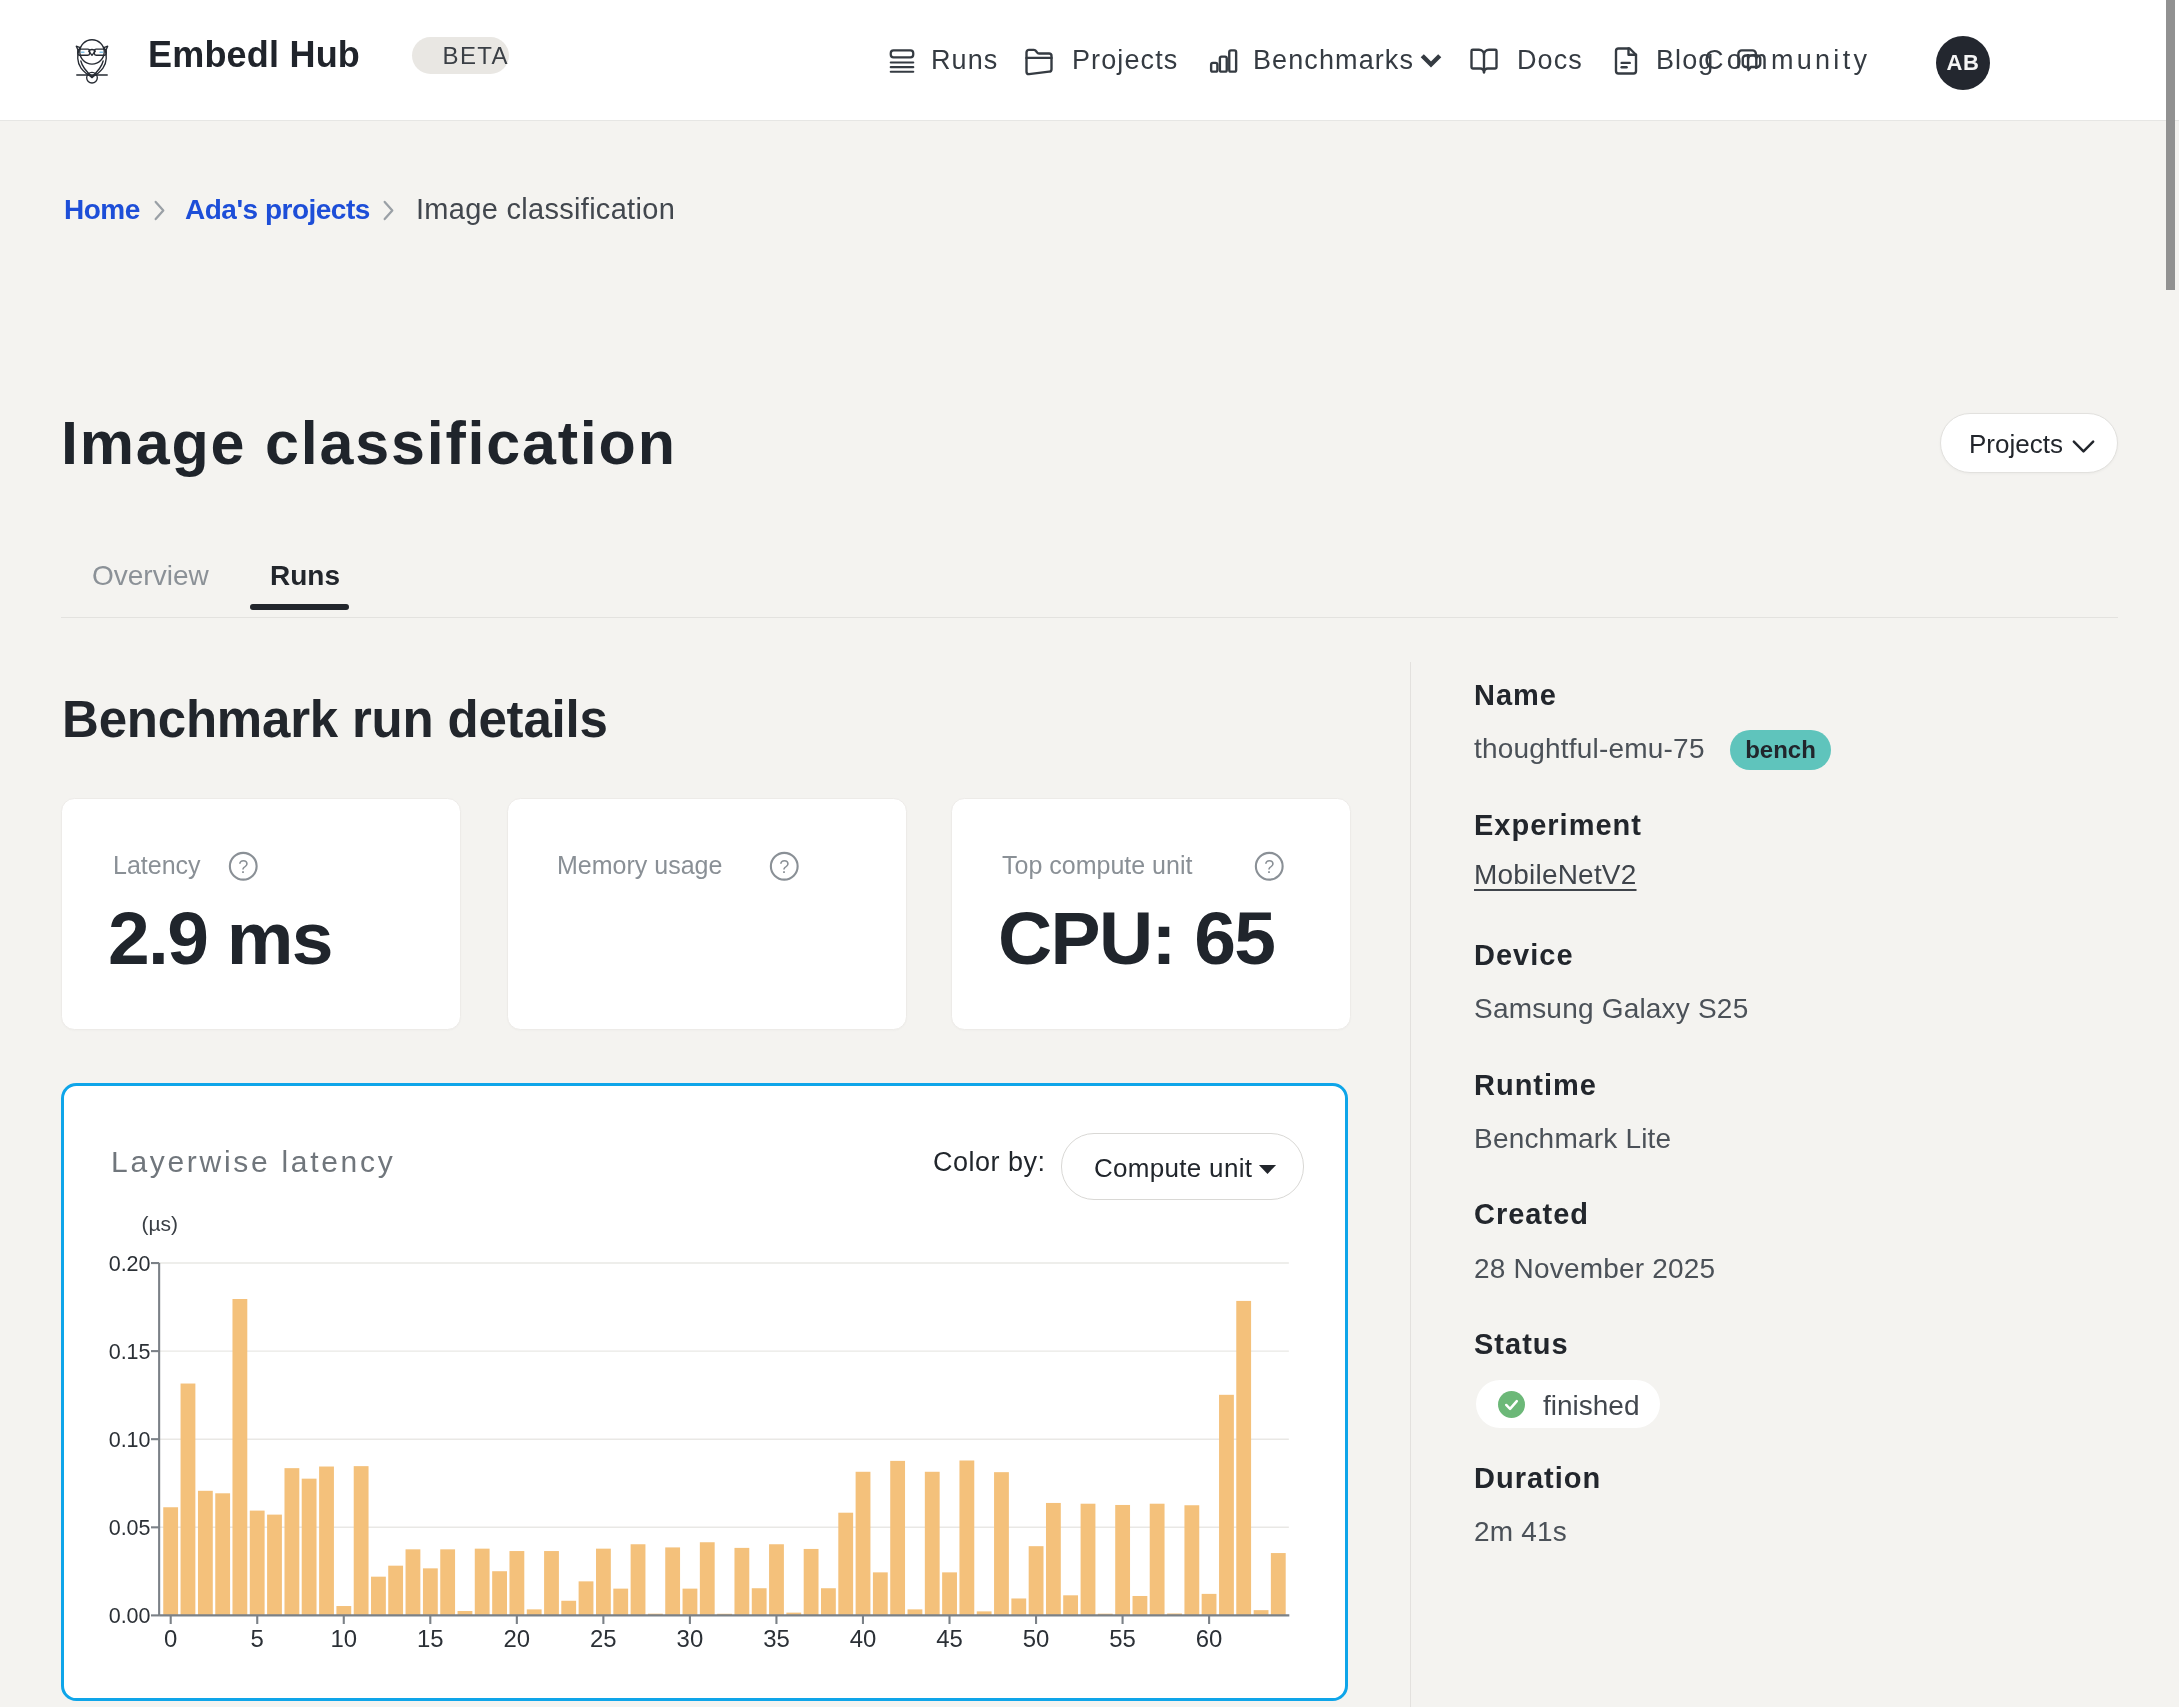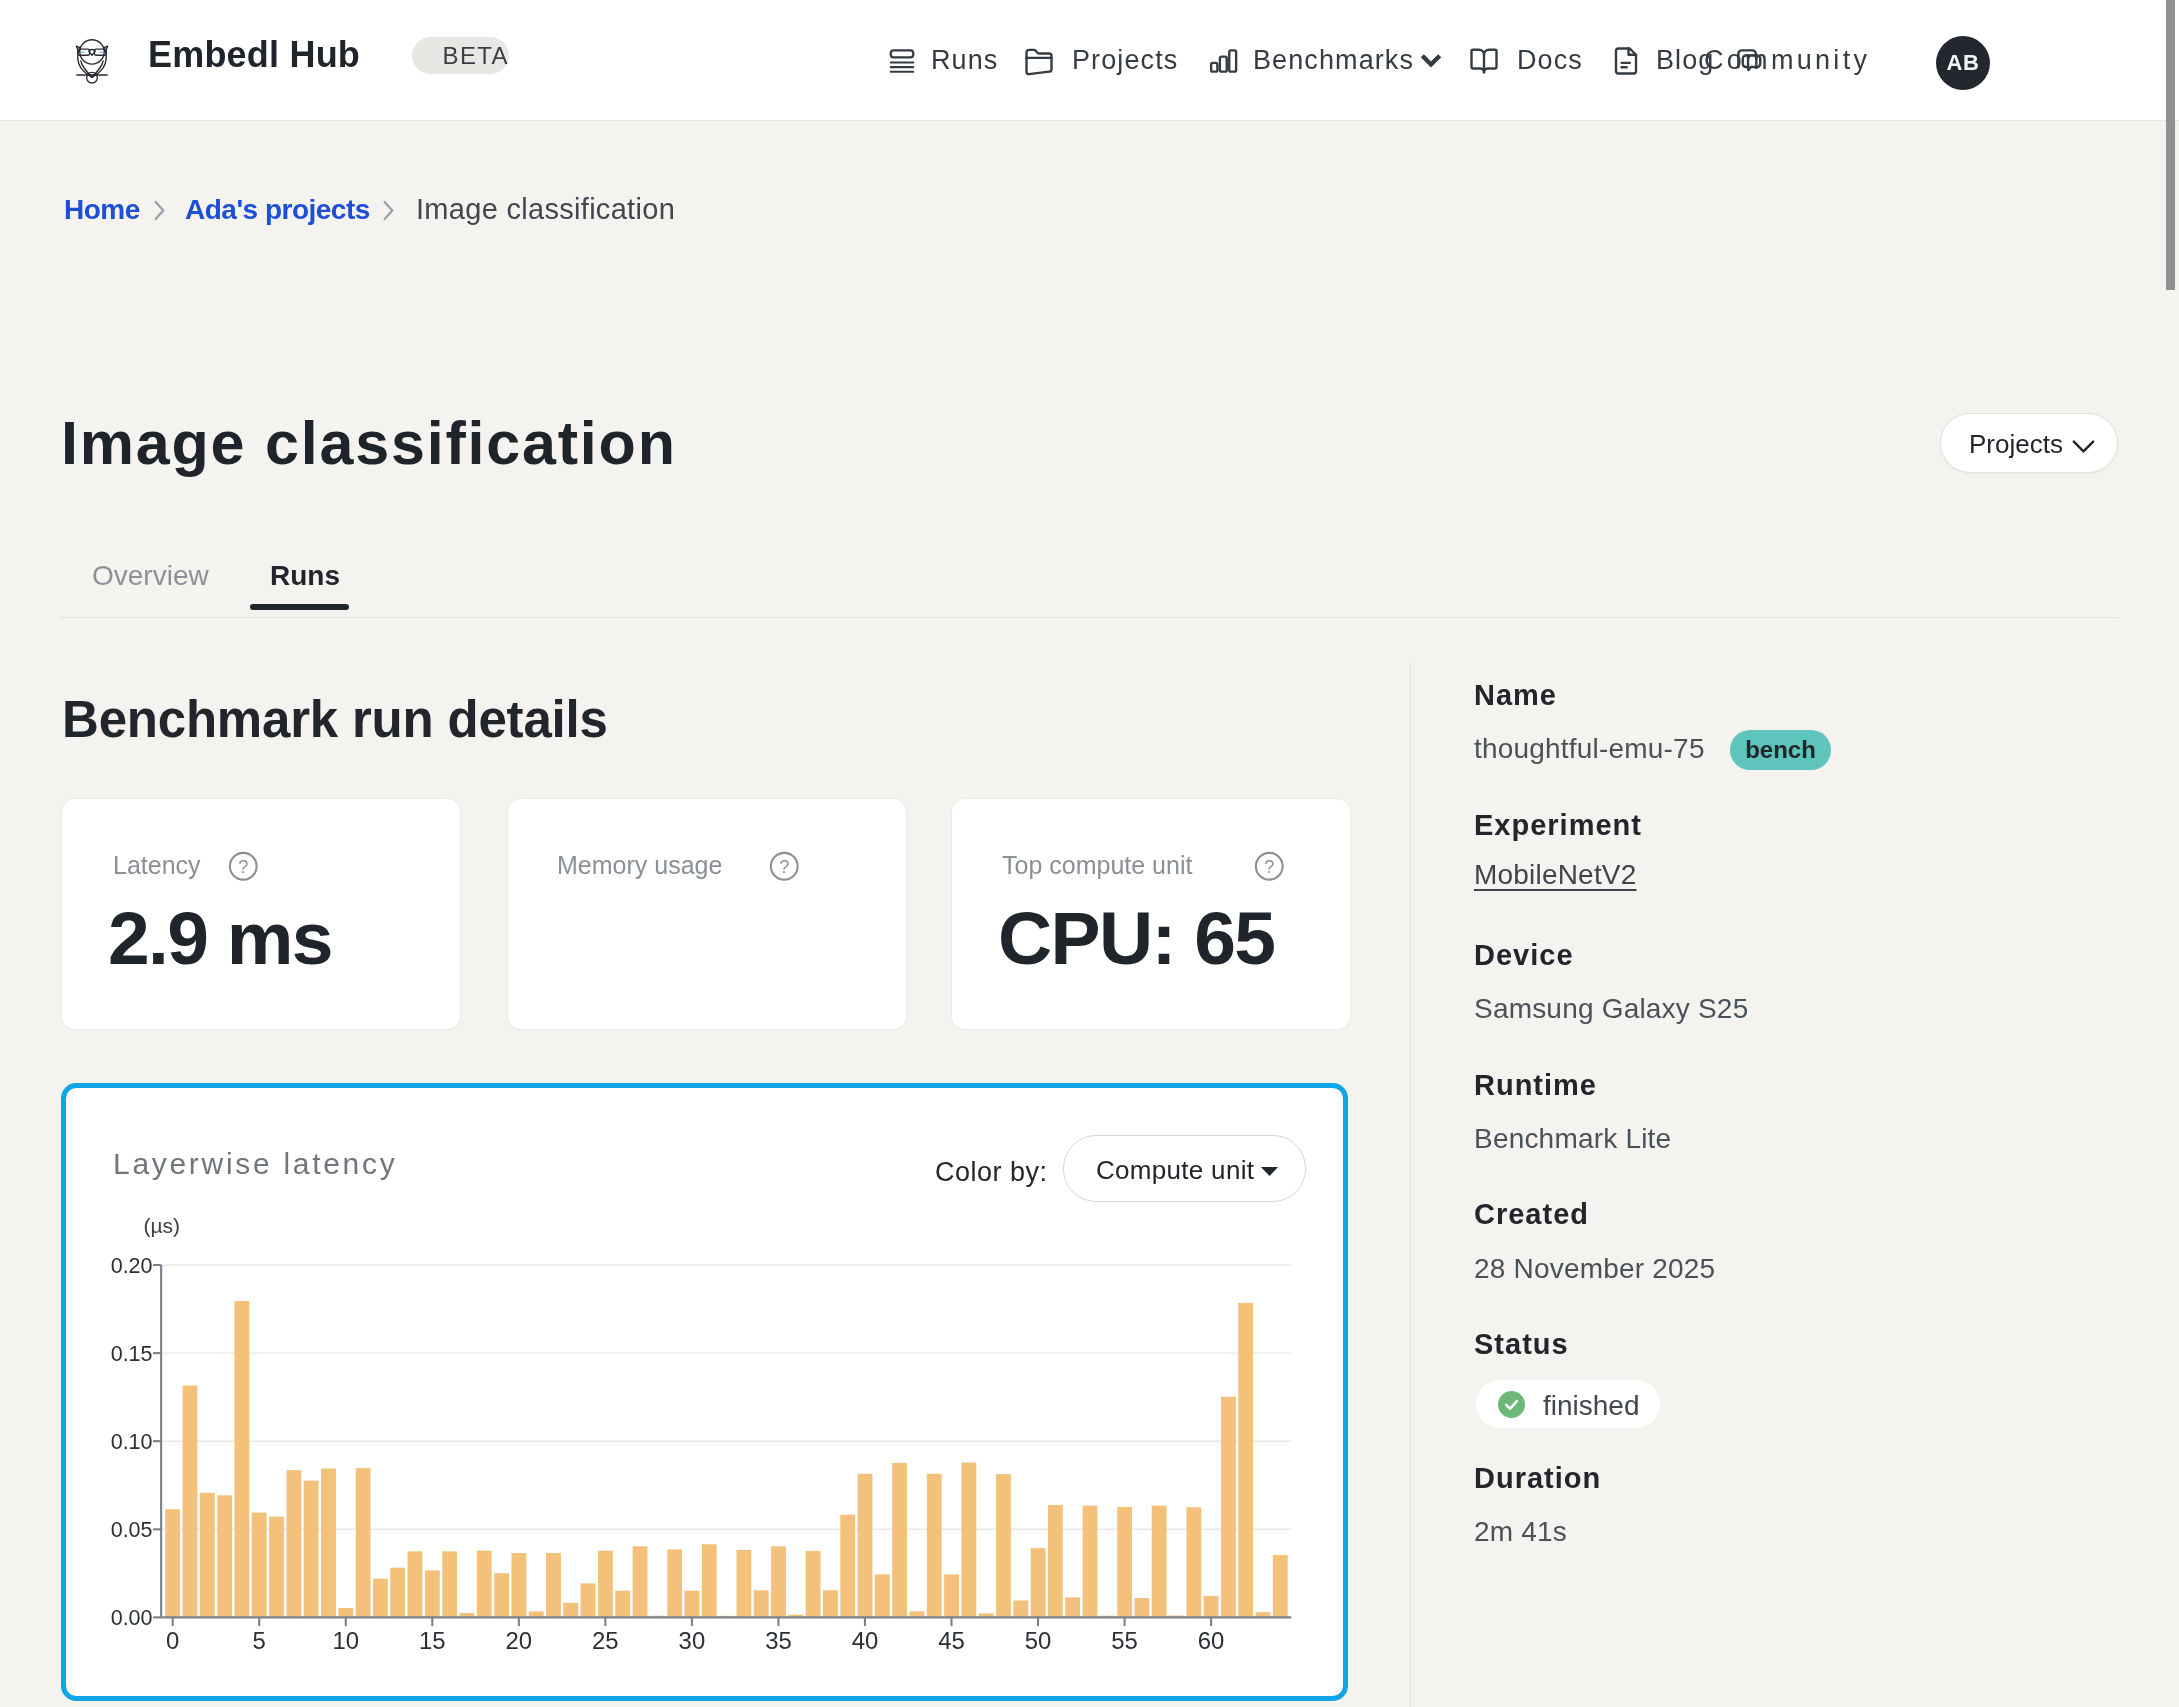--- a/index.html
+++ b/index.html
@@ -34,23 +34,23 @@
   
   #bench-head { position:absolute; left:62px; top:690px; font-size:51px; font-weight:700; color:#22262c; letter-spacing:-0.2px; }
 
   
   .mcard { position:absolute; top:798px; width:400px; height:232px; background:#ffffff; border:1px solid #edebe8; border-radius:13.4px; box-shadow:0 1px 1.9px rgba(0,0,0,0.02); }
   .mlabel { position:absolute; top:52px; font-size:25px; color:#8a9096; }
   .mq { position:absolute; top:51px; }
   .mvalue { position:absolute; top:96px; font-size:75px; font-weight:700; color:#20252c; letter-spacing:-1.6px; }
 
   
-  #chartcard { position:absolute; left:61px; top:1083px; width:1287px; height:618px; background:#ffffff; border:5px solid #0ea5e9; border-radius:15.3px; }
+  #chartcard { position:absolute; left:61px; top:1083px; width:1287px; height:618px; background:#ffffff; border:3px solid #0ea5e9; border-radius:15.3px; }
   #charttitle { position:absolute; left:47px; top:59px; font-size:30px; color:#70767c; letter-spacing:2.7px; }
-  #colorby { position:absolute; left:869px; top:61px; font-size:27px; color:#21262c; letter-spacing:0.5px;margin-top:8px; }
+  #colorby { position:absolute; left:869px; top:61px; font-size:27px; color:#21262c; letter-spacing:0.5px; }
   #cunit { position:absolute; left:997px; top:47px; width:243px; height:67px; border:1.4px solid #d9d8d5; border-radius:33px; }
   #cunit span { position:absolute; left:32px; top:19px; font-size:26px; color:#21262c; letter-spacing:0.3px; }
 
   
   #sep { position:absolute; left:1410px; top:662px; width:1px; height:1045px; background:#e3e1de; }
   .slabel { position:absolute; left:1474px; font-size:29px; font-weight:700; color:#22262c; letter-spacing:1px; }
   .svalue { position:absolute; left:1474px; font-size:28px; font-weight:400; color:#4b5158; letter-spacing:0.2px; }
   #benchpill { position:absolute; left:1730px; top:730px; width:101px; height:40px; background:#5fc4bc; border-radius:20px; text-align:center; line-height:40px; font-size:24px; font-weight:600; color:#21262c; }
   #mobilenet { text-decoration:underline; text-underline-offset:4.8px; color:#3f444b; }
   #finpill { position:absolute; left:1476px; top:1380px; width:184px; height:48px; background:#ffffff; border-radius:24px; }

